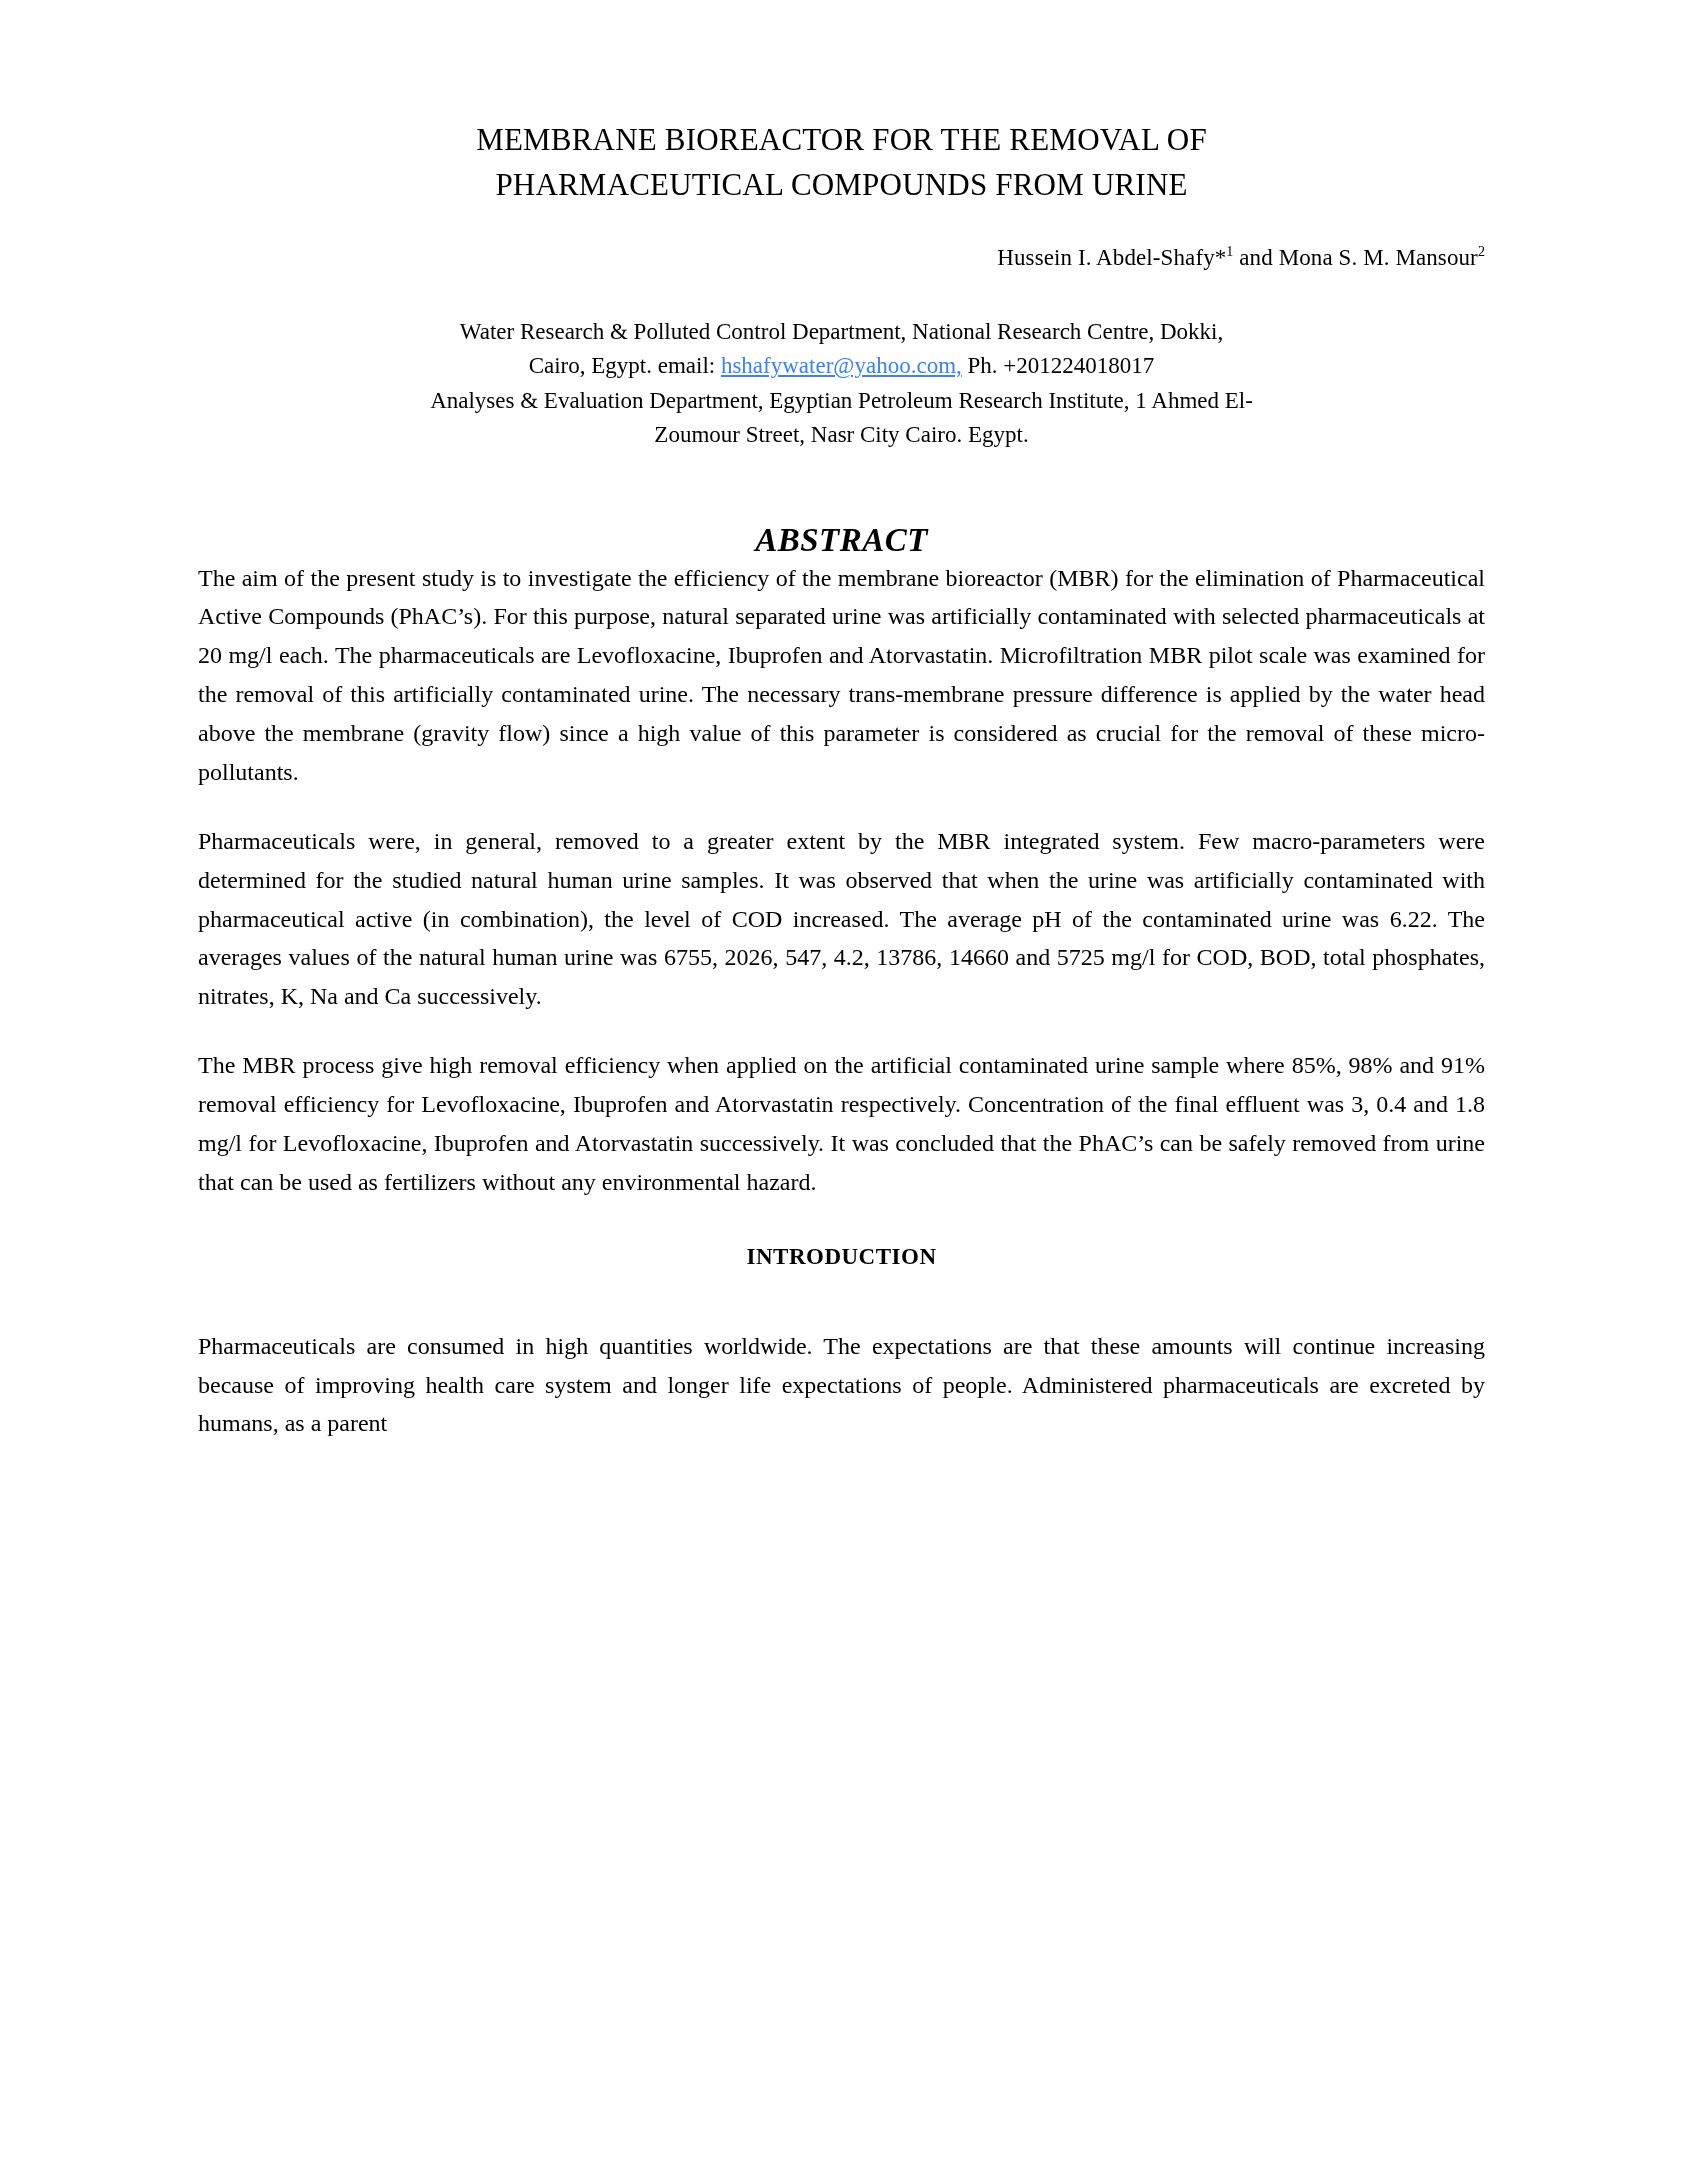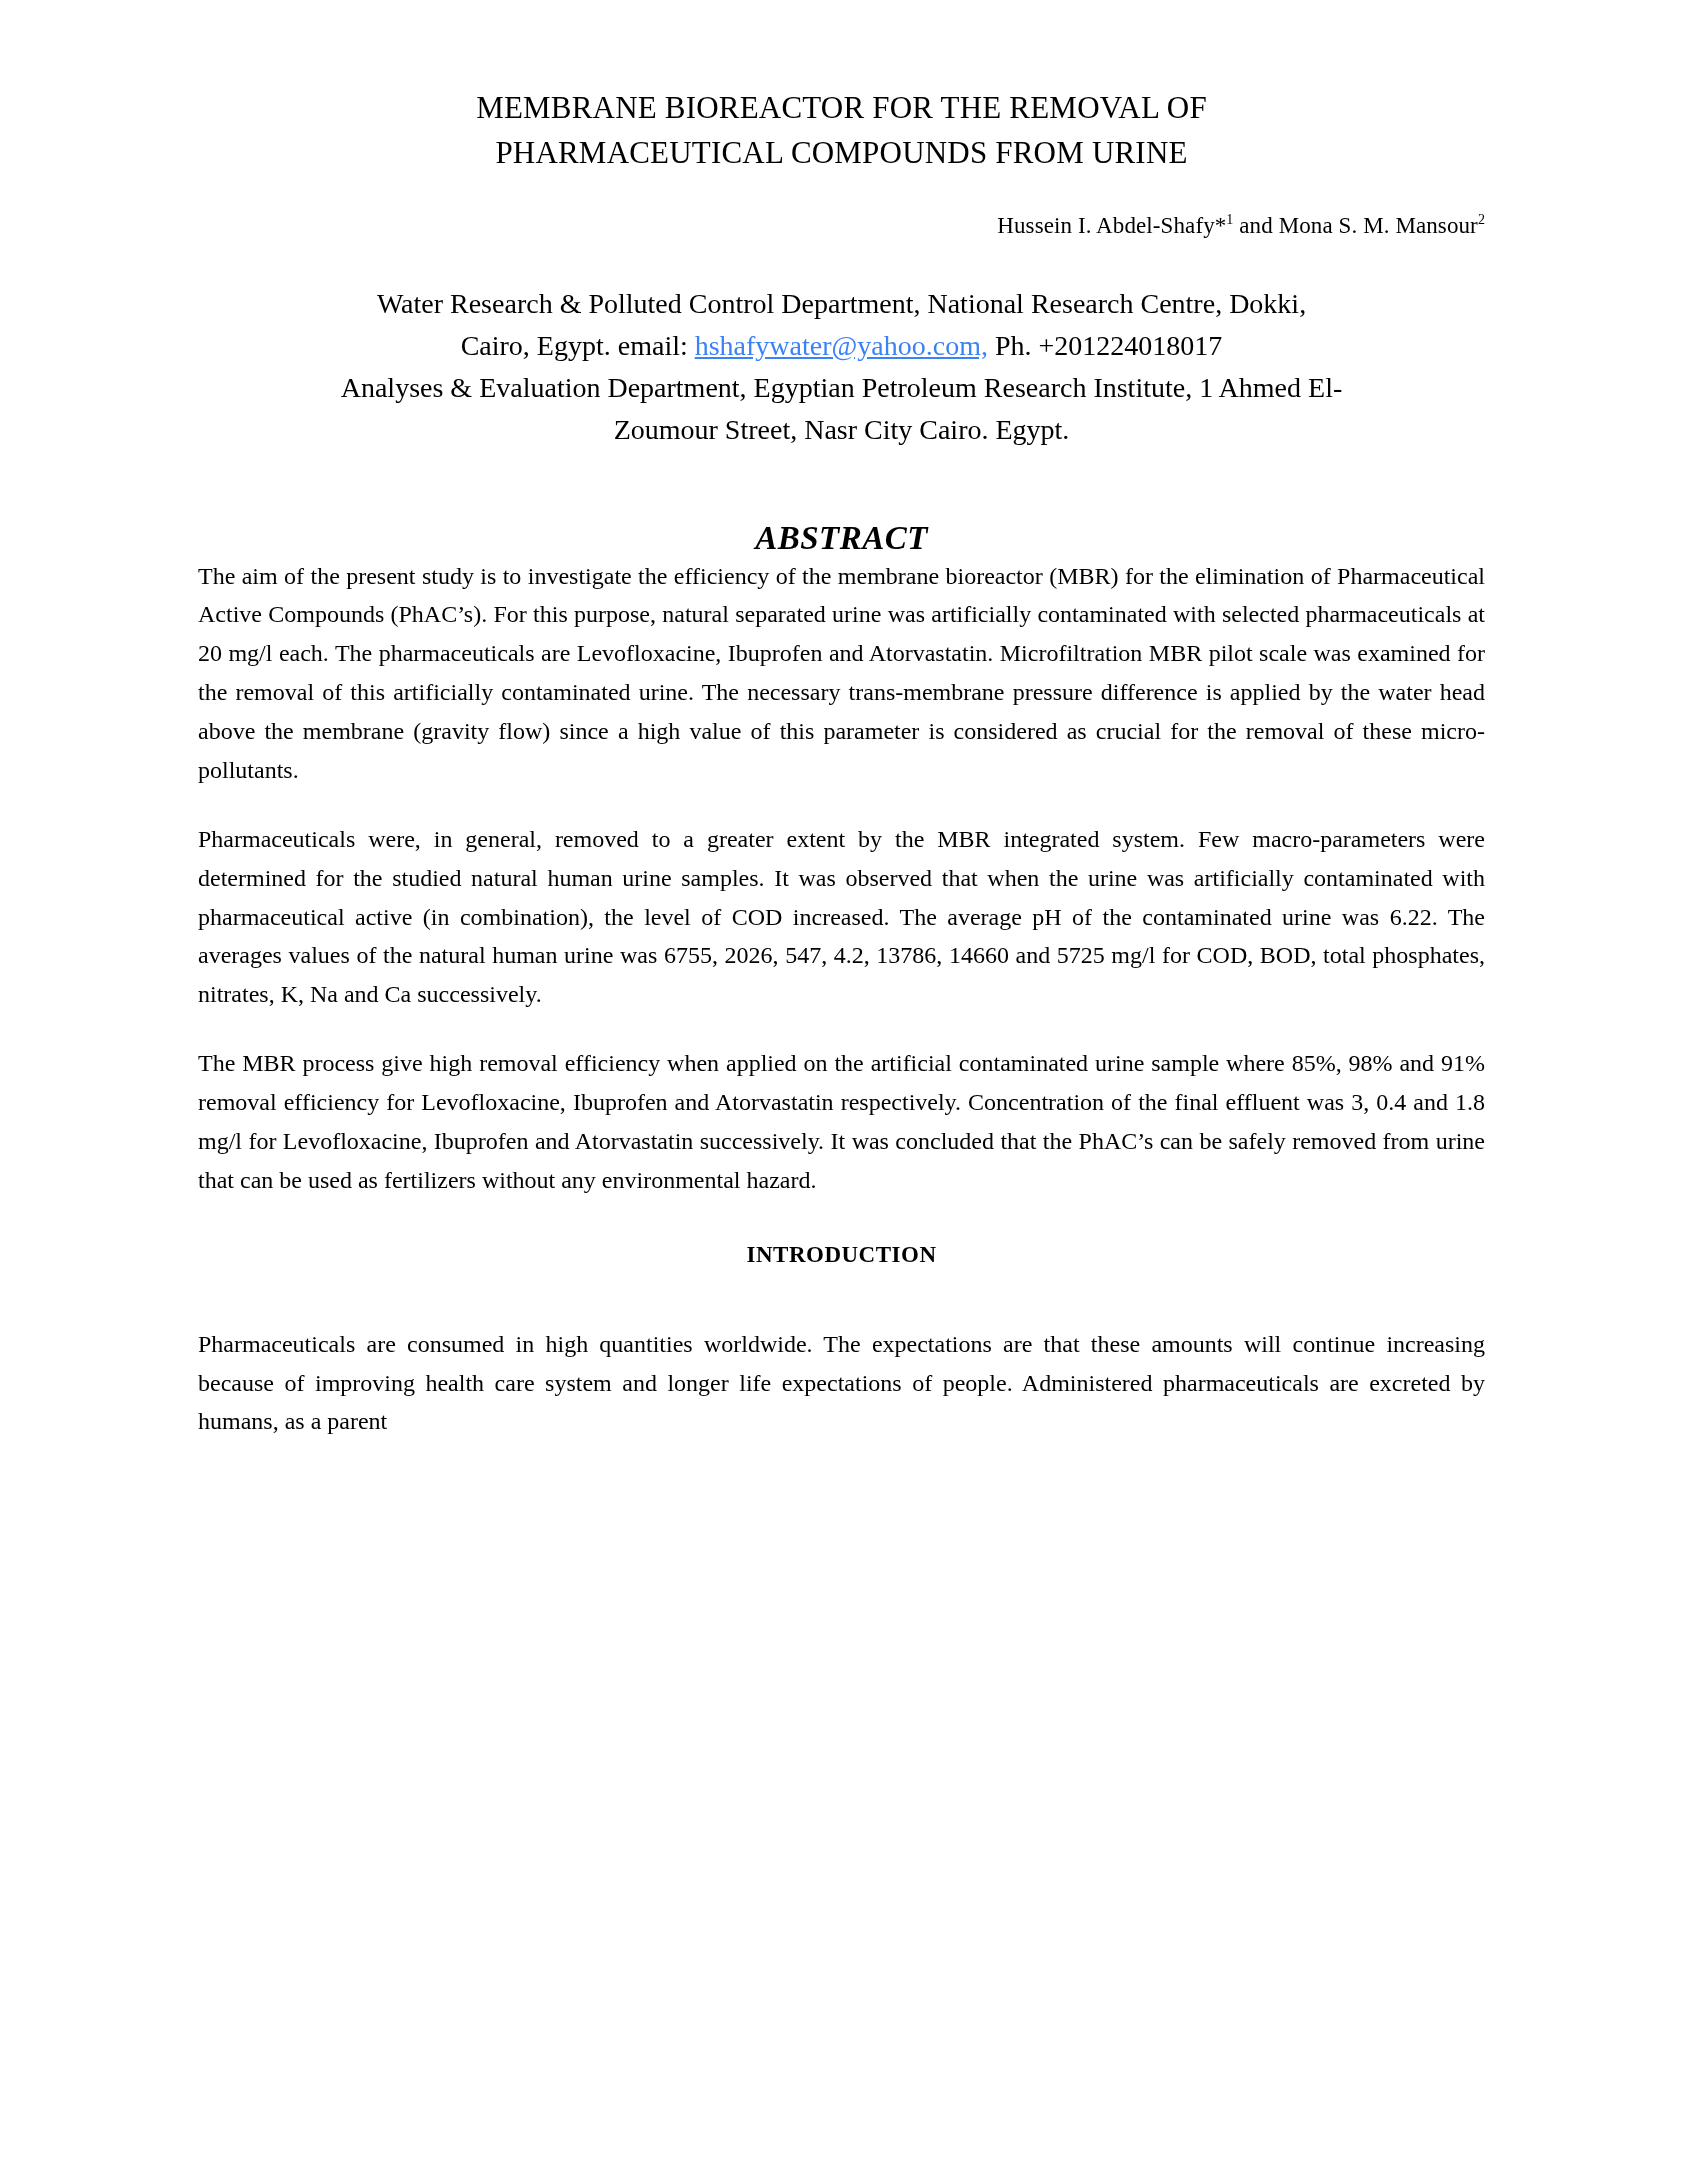--- a/index.html
+++ b/index.html
@@ -12,21 +12,21 @@
     height: 2178px;
     font-family: "Liberation Serif", "DejaVu Serif", serif;
     color: #000000;
     position: relative;
     overflow: hidden;
   }
   .page {
     width: 1683px;
     height: 2178px;
     box-sizing: border-box;
-    padding: 86px 198px 0 198px;
+    padding: 118px 198px 0 198px;
     position: relative;
   }
   .title {
     text-align: center;
     font-size: 31px;
     line-height: 1.45;
     letter-spacing: 0.2px;
     margin: 0 auto;
     width: 1010px;
   }
@@ -35,21 +35,21 @@
     font-size: 23px;
     margin-top: 36px;
     letter-spacing: 0.1px;
   }
   sup {
     font-size: 14px;
     vertical-align: super;
   }
   .affiliation {
     text-align: center;
-    font-size: 28px;
+    font-size: 23px;
     line-height: 1.5;
     margin-top: 44px;
     width: 1168px;
     margin-left: auto;
     margin-right: auto;
   }
   .email-link {
     text-decoration: underline;
     color: #3b82f6;
   }

